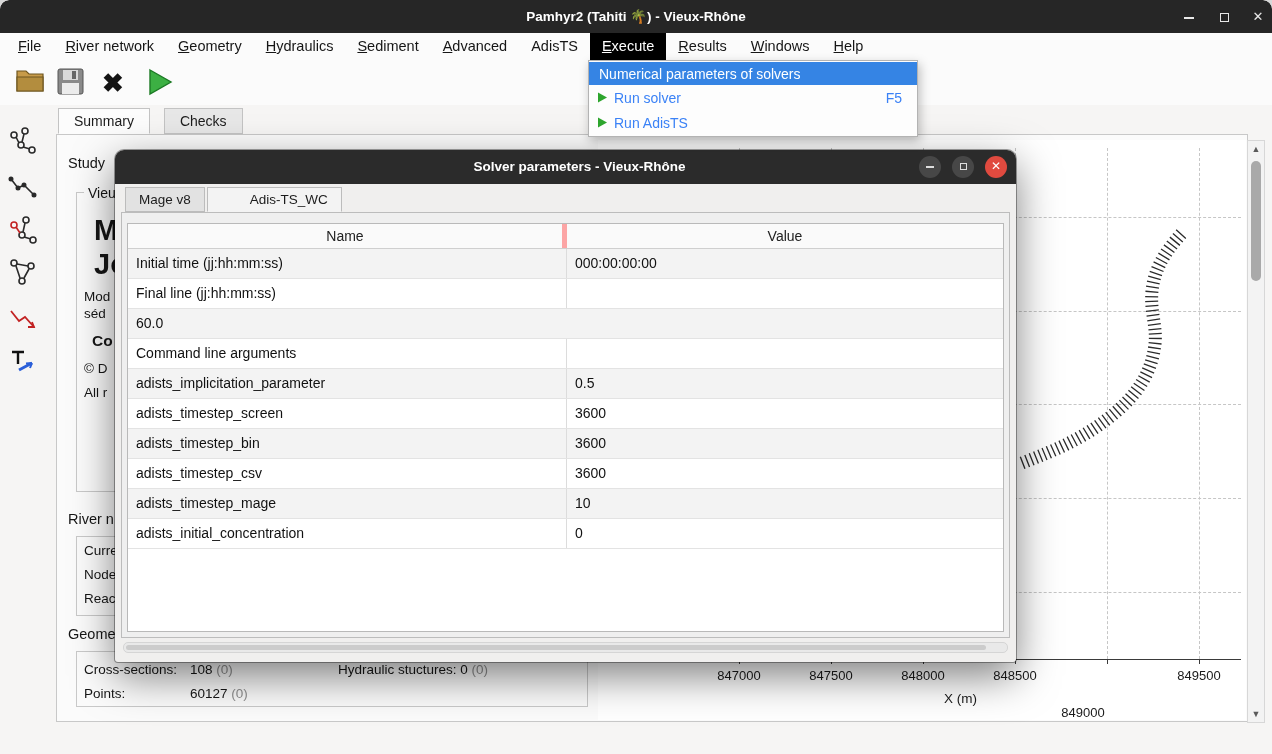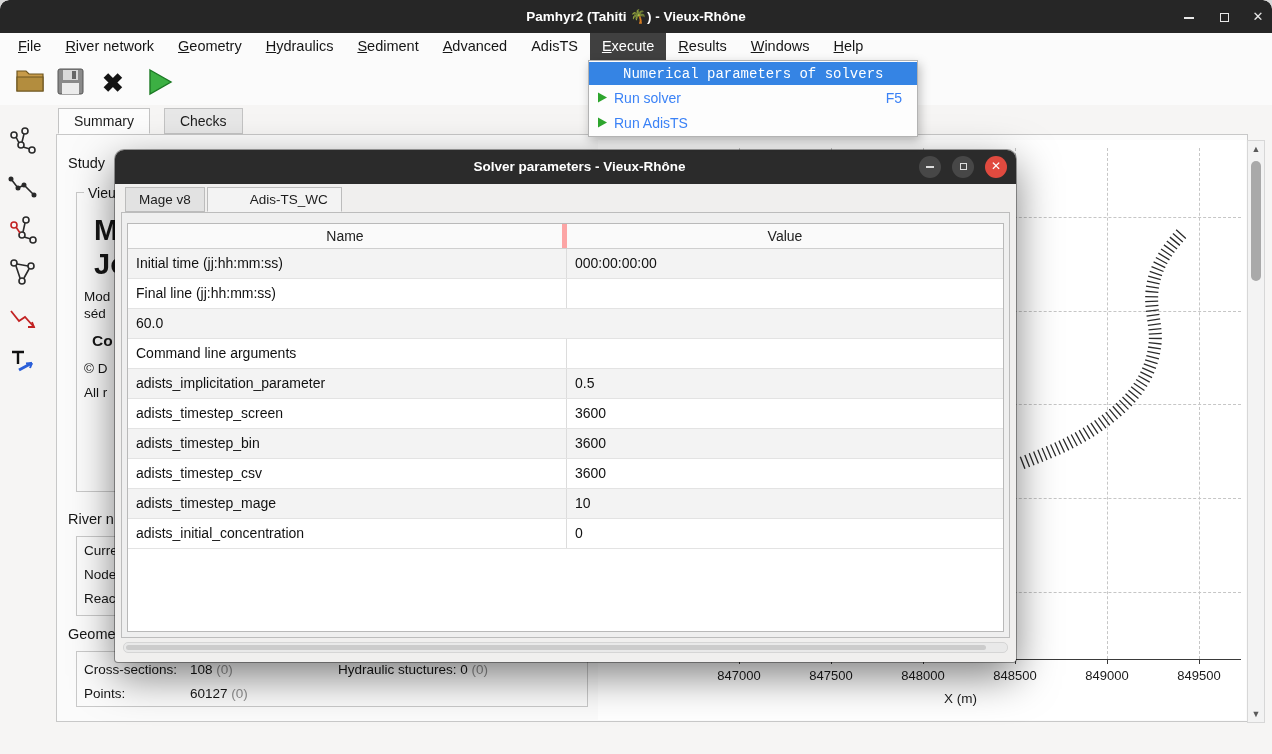--- a/index.html
+++ b/index.html
@@ -19,21 +19,21 @@
   .win-btn.close{ left:1247px; }
   .min-glyph { display:inline-block; width:10px; height:2px; background:#e8e8e8; vertical-align:middle; }
   .max-glyph { display:inline-block; width:9px; height:9px; border:1.5px solid #e8e8e8; vertical-align:middle; }
 
   
   .menubar { position:absolute; left:0; top:33px; width:1272px; height:27px;
              background:#fbfbfb; padding-left:6px; white-space:nowrap; }
   .menu-item { display:inline-block; height:27px; line-height:27px; padding:0 12px;
                font-size:14.5px; color:#161616; }
   .menu-item.mn::first-letter { text-decoration:underline; }
-  .menu-item.active { background:#404040; color:#ffffff; }
+  .menu-item.active { background:#000000; color:#ffffff; }
 
   
   .toolbar { position:absolute; left:0; top:60px; width:1272px; height:45px; background:#fbfbfb; }
   .tool-btn { position:absolute; top:8px; width:32px; height:30px; text-align:center; }
   .tool-open  { left:14px; }
   .tool-save  { left:54px; }
   .tool-close { left:97px; font-size:26px; font-weight:bold; color:#141414; line-height:30px; }
   .tool-run   { left:144px; }
 
   
@@ -112,21 +112,21 @@
                  background:#e9e9e9; border:1px solid #d5d5d5; border-radius:5px; }
   .dlg-hscroll .hthumb { position:absolute; left:2px; top:2px; width:860px; height:5px;
                          background:#cccccc; border-radius:3px; }
 
   
   .dropdown { position:absolute; left:588px; top:60px; width:330px; background:#fdfdfd;
               border:1px solid #b3b3b3; box-shadow:2px 4px 10px rgba(0,0,0,.25); z-index:8; padding:1px 0; }
   .dd-item { position:relative; display:flex; align-items:center; height:25px; font-size:14px; color:#3b82f6; }
   .dd-item.highlight { height:23px; background:#3584e4; color:#ffffff; }
   .dd-label { padding-left:25px; }
-  .dd-item.highlight .dd-label { padding-left:34px;font-family:Liberation Mono, monospace; }
+  .dd-item.highlight .dd-label { padding-left:10px; }
   .dd-shortcut { margin-left:auto; padding-right:15px; }
   .dd-play { position:absolute; left:8px; top:7px; }
 </style>
 </head>
 <body>
 
 <div id="app">
 
   <div class="titlebar">
     <div class="title">Pamhyr2 (Tahiti 🌴) - Vieux-Rhône</div>
@@ -267,21 +267,21 @@
     <div class="tickmark" style="left:141px;"></div>
     <div class="tickmark" style="left:233px;"></div>
     <div class="tickmark" style="left:325px;"></div>
     <div class="tickmark" style="left:417px;"></div>
     <div class="tickmark" style="left:509px;"></div>
     <div class="tickmark" style="left:601px;"></div>
     <div class="ticklabel" style="left:141px;">847000</div>
     <div class="ticklabel" style="left:233px;">847500</div>
     <div class="ticklabel" style="left:325px;">848000</div>
     <div class="ticklabel" style="left:417px;">848500</div>
-    <div class="ticklabel" style="left:509px;">849000</div>
+    <div class="ticklabel" style="left:485px;margin-top:37px;">849000</div>
     <div class="ticklabel" style="left:601px;">849500</div>
     <div class="xlabel">X (m)</div>
   </div>
 
   <div class="vscroll">
     <div class="arrow up">▲</div>
     <div class="thumb"></div>
     <div class="arrow down">▼</div>
   </div>
 

